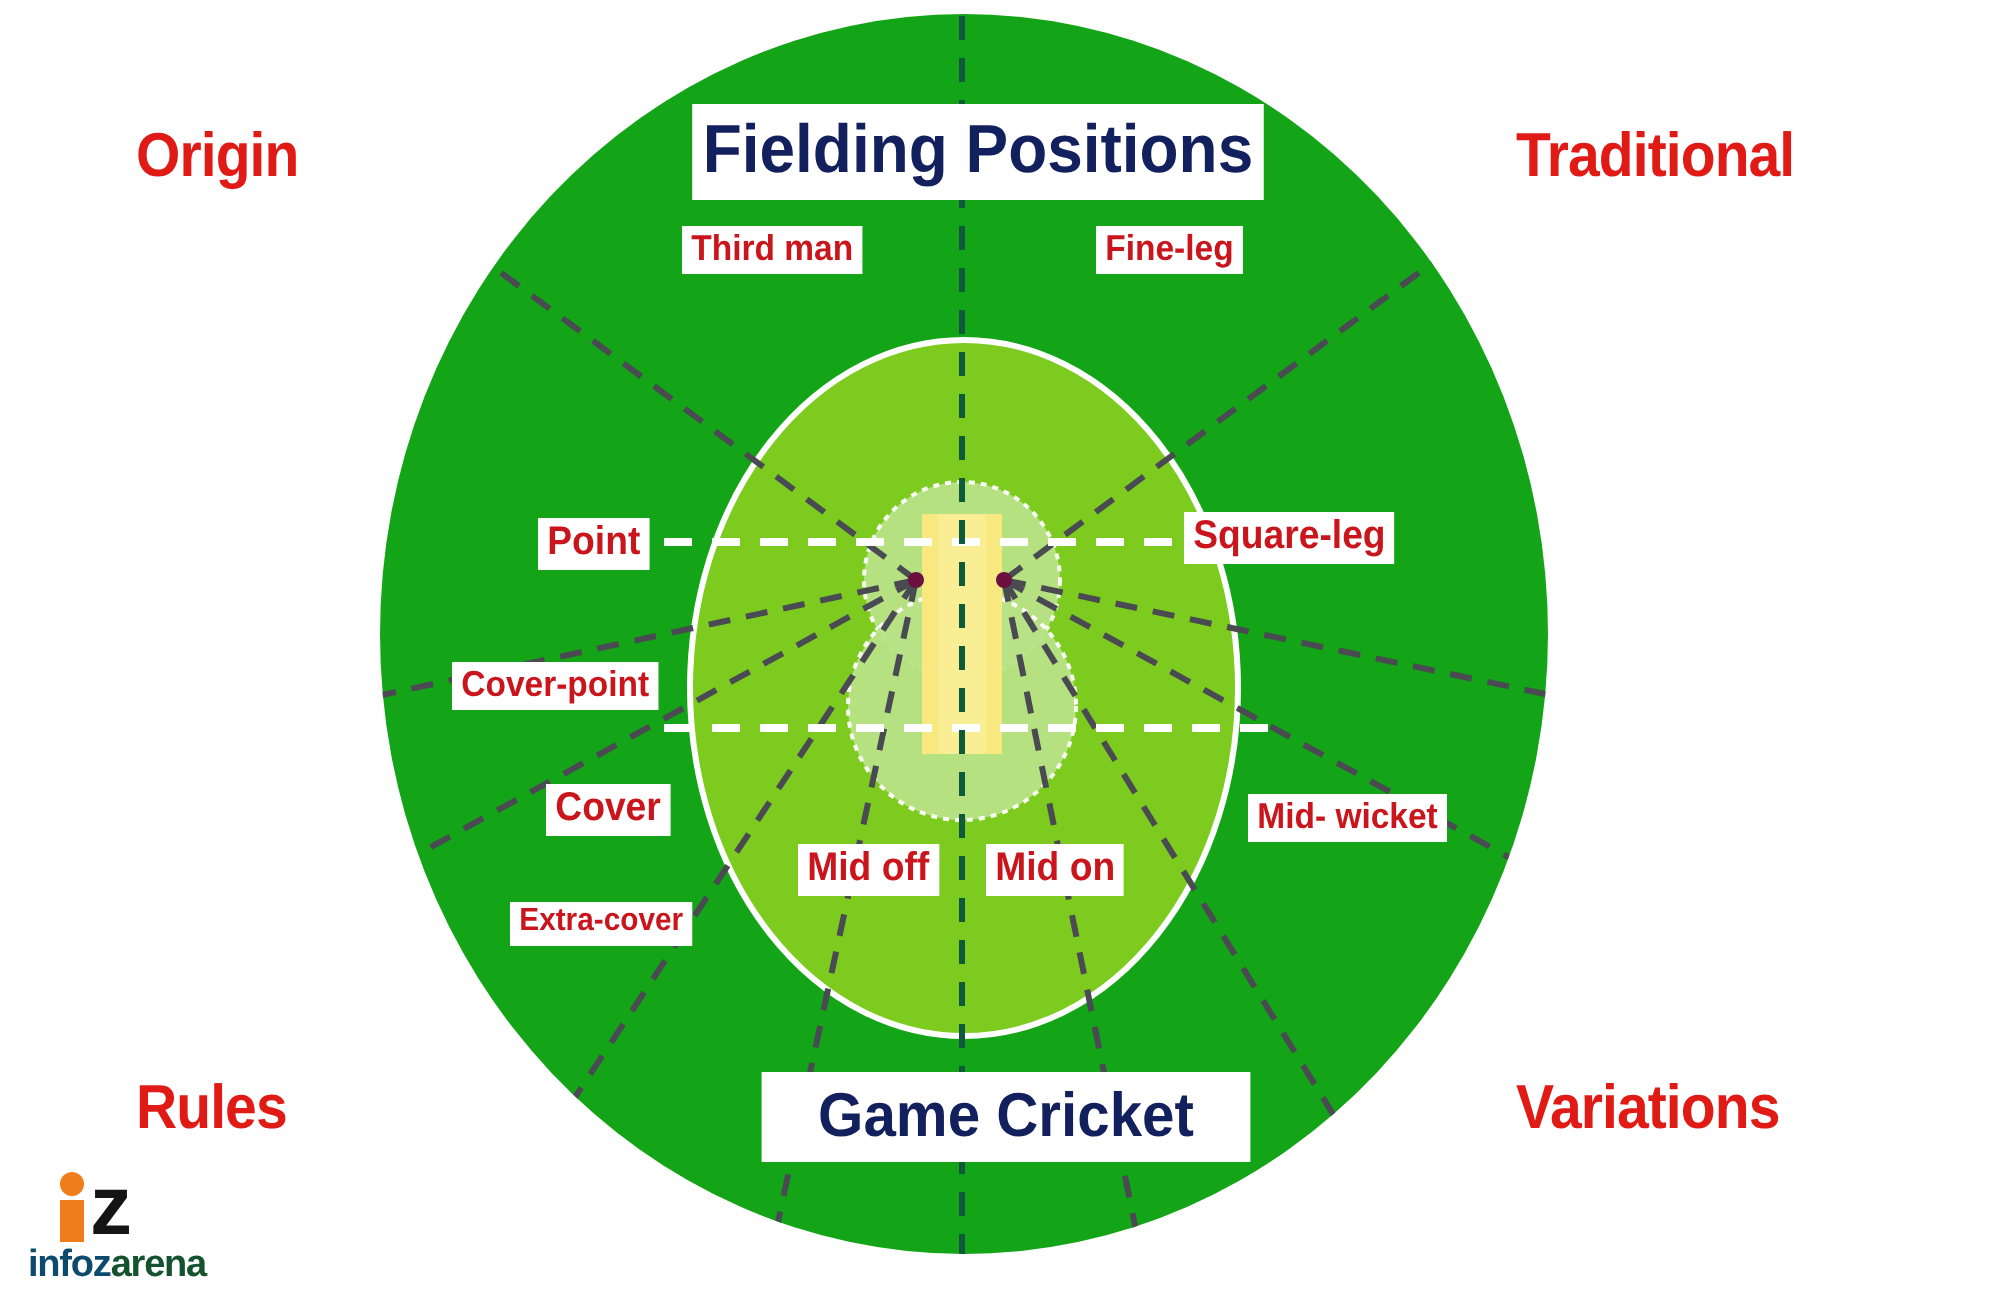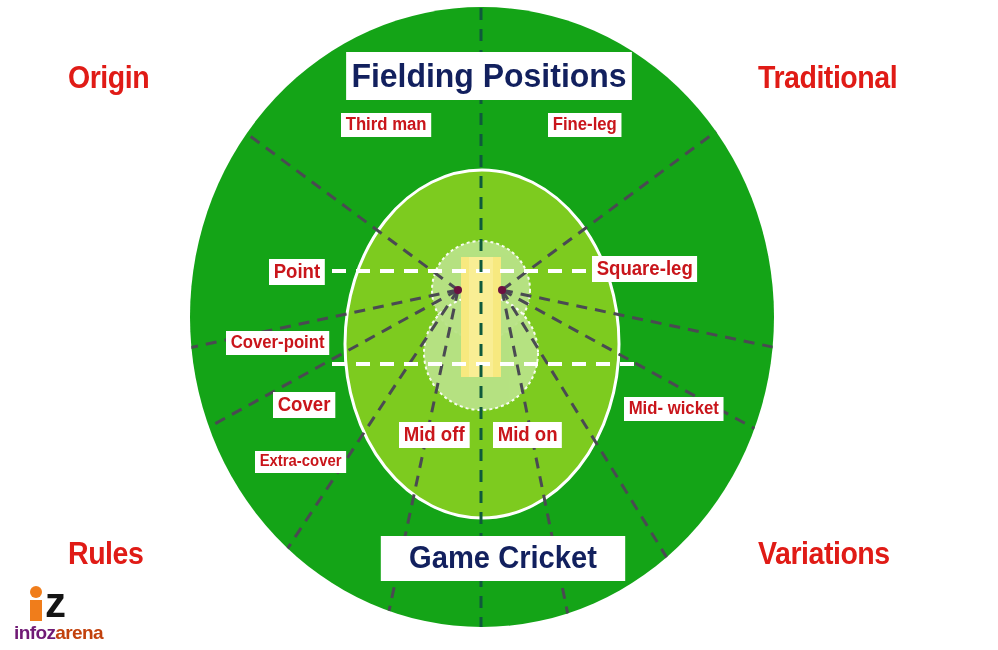--- a/index.html
+++ b/index.html
@@ -123,22 +123,22 @@
     letter-spacing: -2px;
   }
   #logo-word {
     margin-top: 1px;
     font-family: "Liberation Sans", sans-serif;
     font-weight: bold;
     font-size: 19px;
     letter-spacing: -0.6px;
     white-space: nowrap;
   }
-  .w-infoz { color: #701a75; }
-  .w-arena { color: #c2410c; }
+  .w-infoz { color: #0c4a6e; }
+  .w-arena { color: #14532d; }
 </style>
 </head>
 <body>
 
 <div id="stage">
 
   <svg id="field-svg" viewBox="0 0 998 650">
     <defs>
       <clipPath id="clip-boundary">
         <ellipse cx="482" cy="317" rx="292" ry="310"></ellipse>

